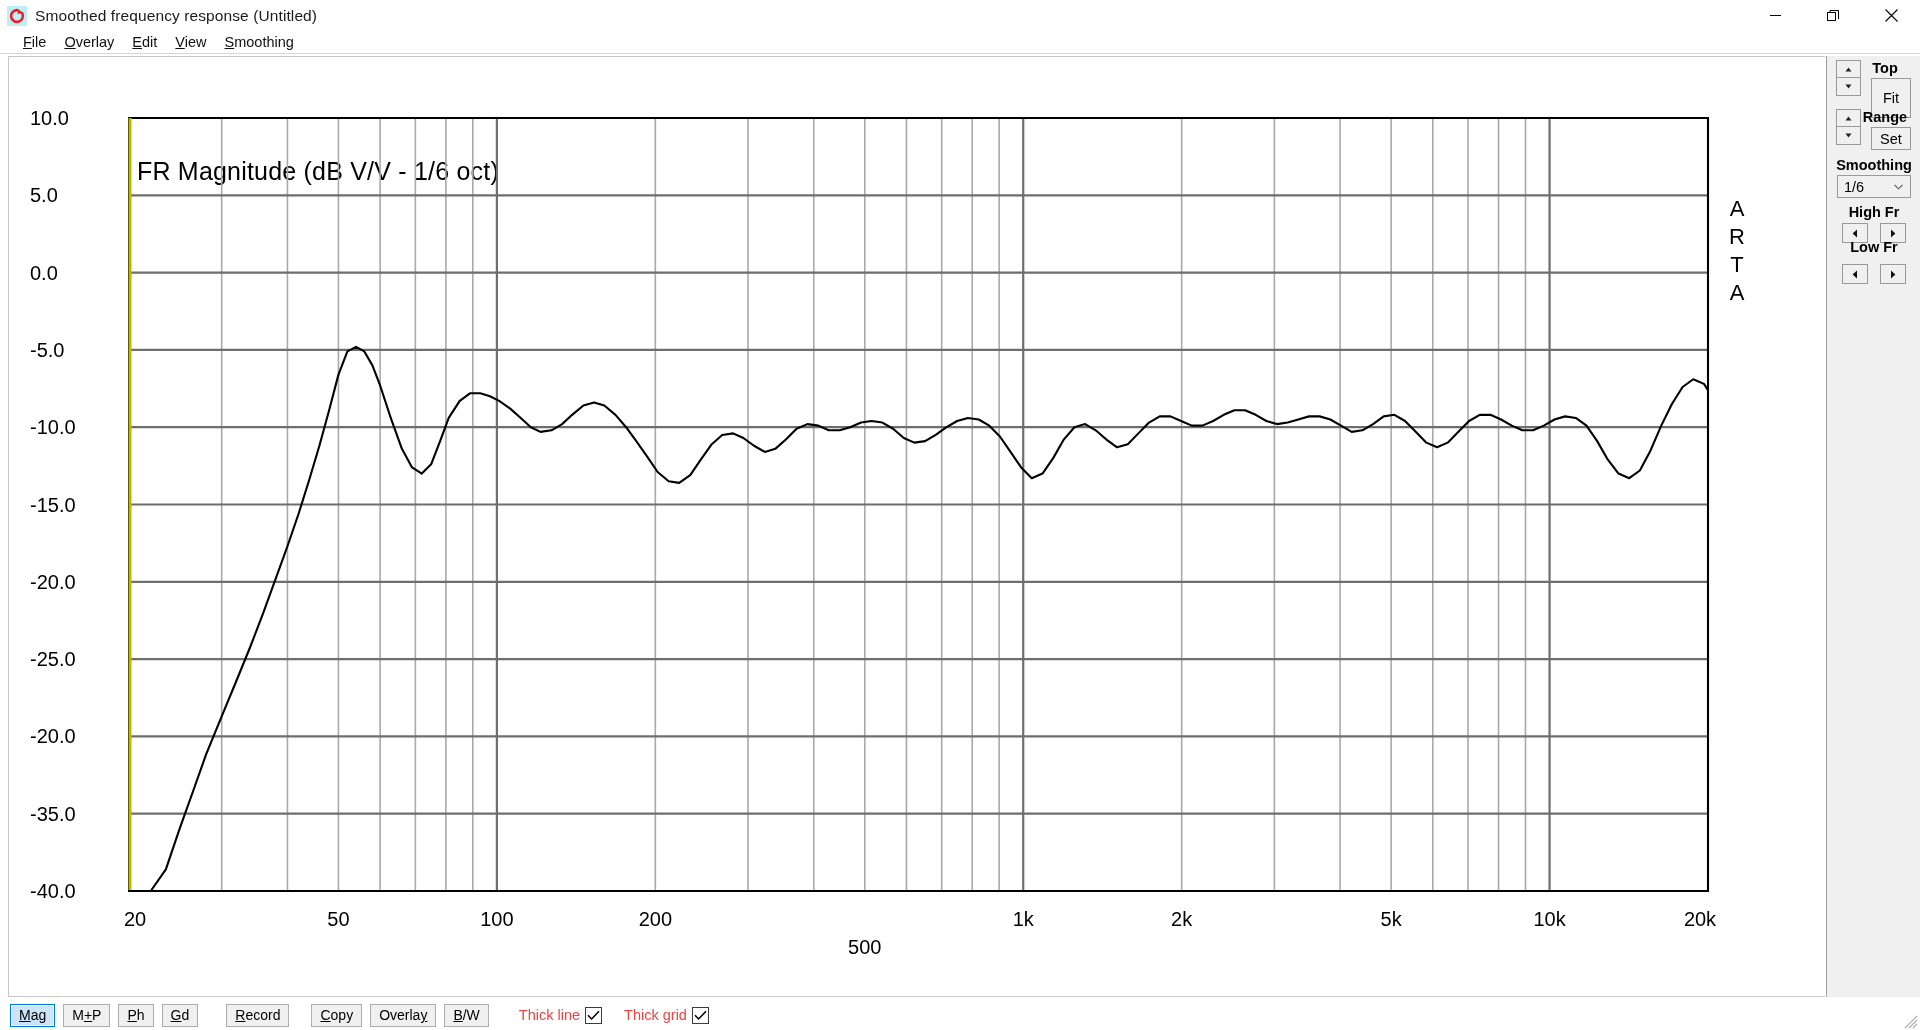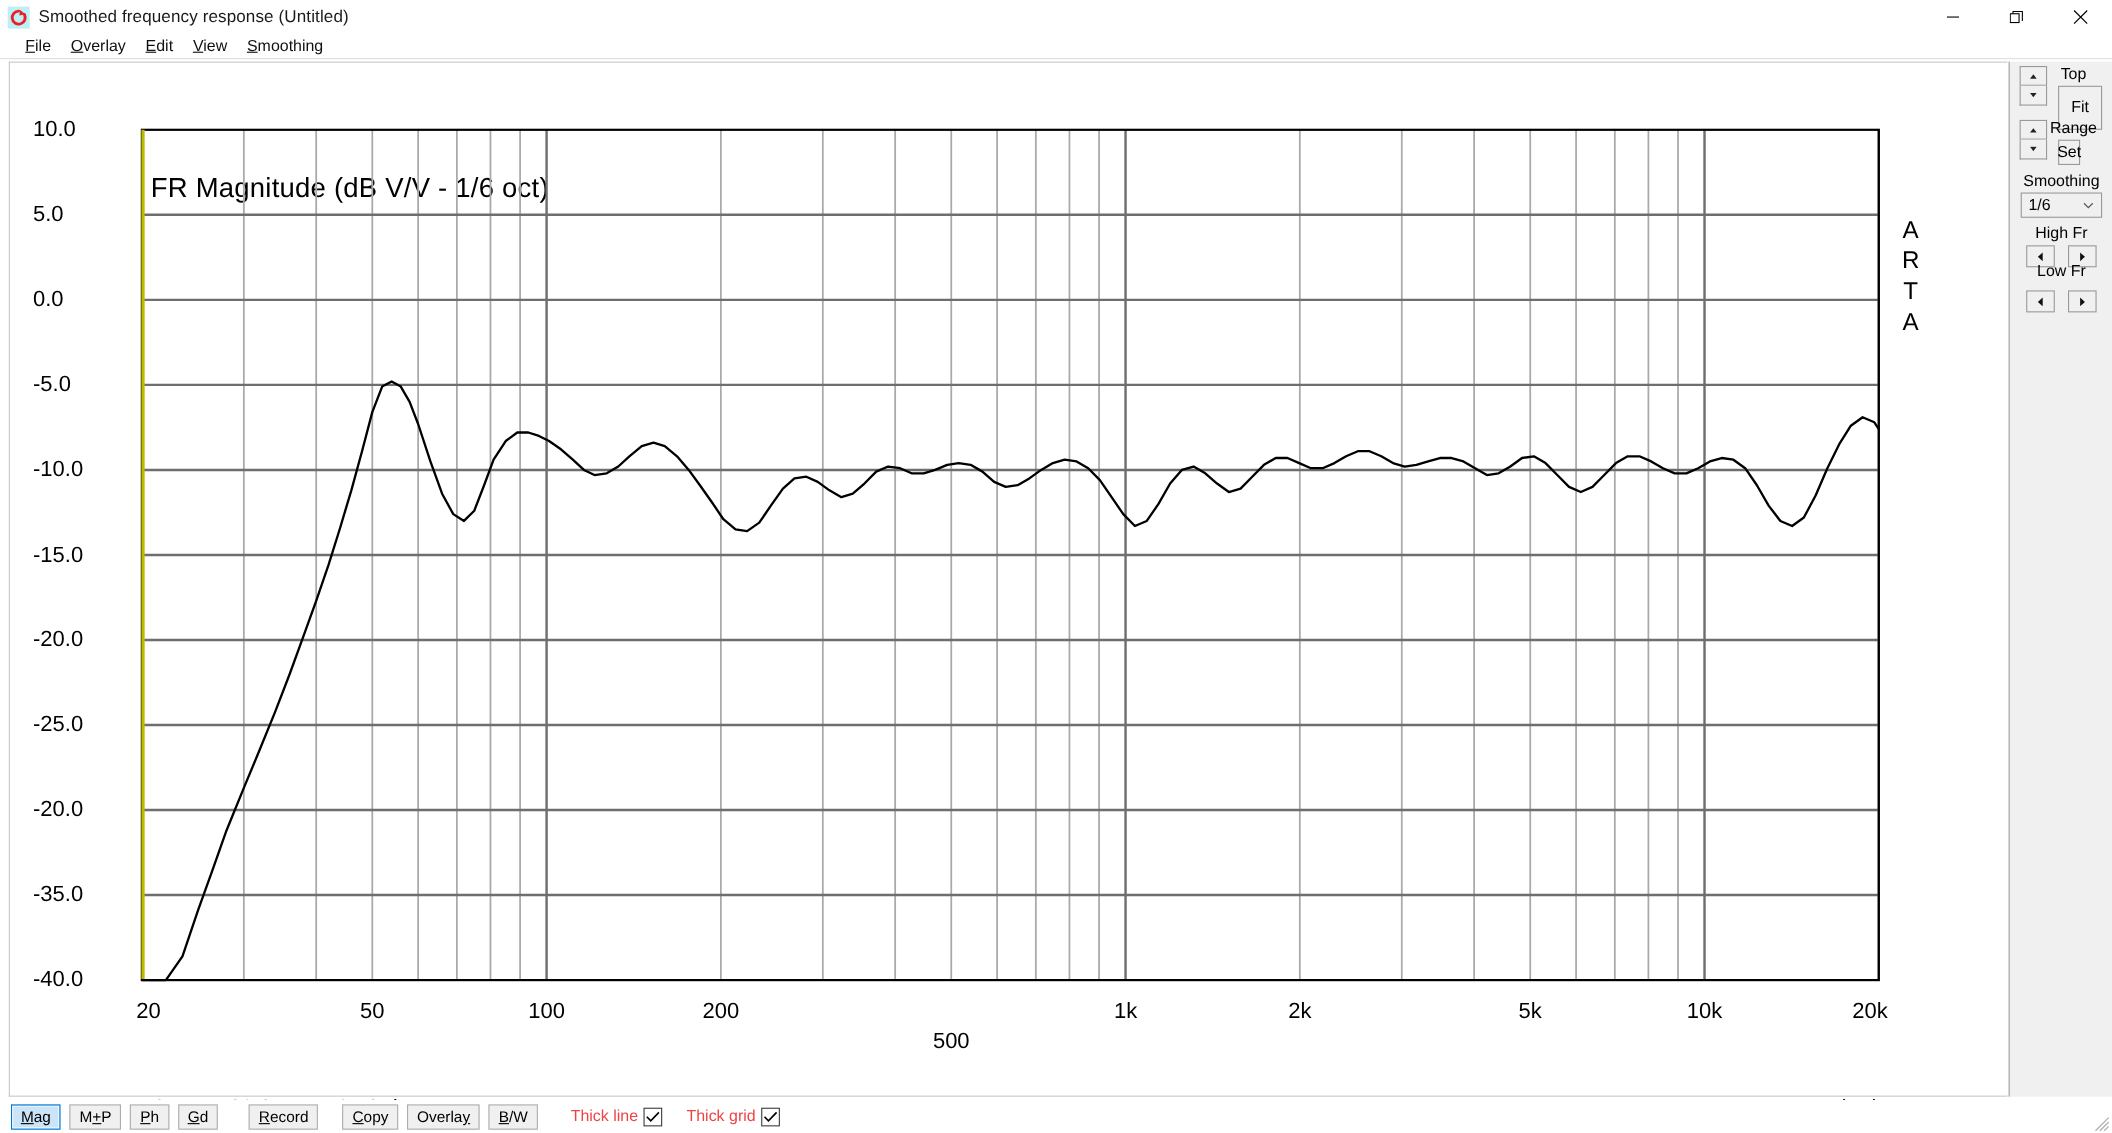--- a/index.html
+++ b/index.html
@@ -114,20 +114,21 @@
     position: absolute; left: 1715px; top: 138px;
     font-size: 22px; color: #000;
     line-height: 28px; text-align: center; width: 26px;
   }
 
   
   .tp-label {
     position: absolute; font-size: 14.5px; color: #000;
     text-align: center; width: 94px; left: 0;
     white-space: nowrap;
+    font-weight: bold;
   }
   .spin {
     position: absolute; width: 25px; height: 36px;
   }
   .spin-half {
     width: 25px; height: 18px;
     background: #f0f0f0;
     border: 1px solid #999;
     display: flex; align-items: center; justify-content: center;
   }
@@ -357,21 +358,21 @@
         <svg width="7" height="5" viewBox="0 0 7 5">
             <path d="M3.5 0.5 L6.5 4.5 L0.5 4.5 Z" fill="#222"></path>
           </svg>
       </div>
       <div class="spin-half" style="border-top:none;">
         <svg width="7" height="5" viewBox="0 0 7 5">
             <path d="M3.5 4.5 L0.5 0.5 L6.5 0.5 Z" fill="#222"></path>
           </svg>
       </div>
     </div>
-    <div class="tp-btn" style="left:44px; top:71px; width:20px; height:23px;">Set</div>
+    <div class="tp-btn" style="left:44px; top:71px; width:40px; height:23px;">Set</div>
 
     <div class="tp-label" style="top:101px;">Smoothing</div>
     <div class="tp-combo" style="left:10px; top:119px; width:74px;">
       <span>1/6</span>
       <span class="arrow">
         <svg width="9" height="6" viewBox="0 0 9 6">
             <path d="M0.5 0.8 L4.5 4.8 L8.5 0.8" fill="none" stroke="#555" stroke-width="1.1"></path>
           </svg>
       </span>
     </div>

